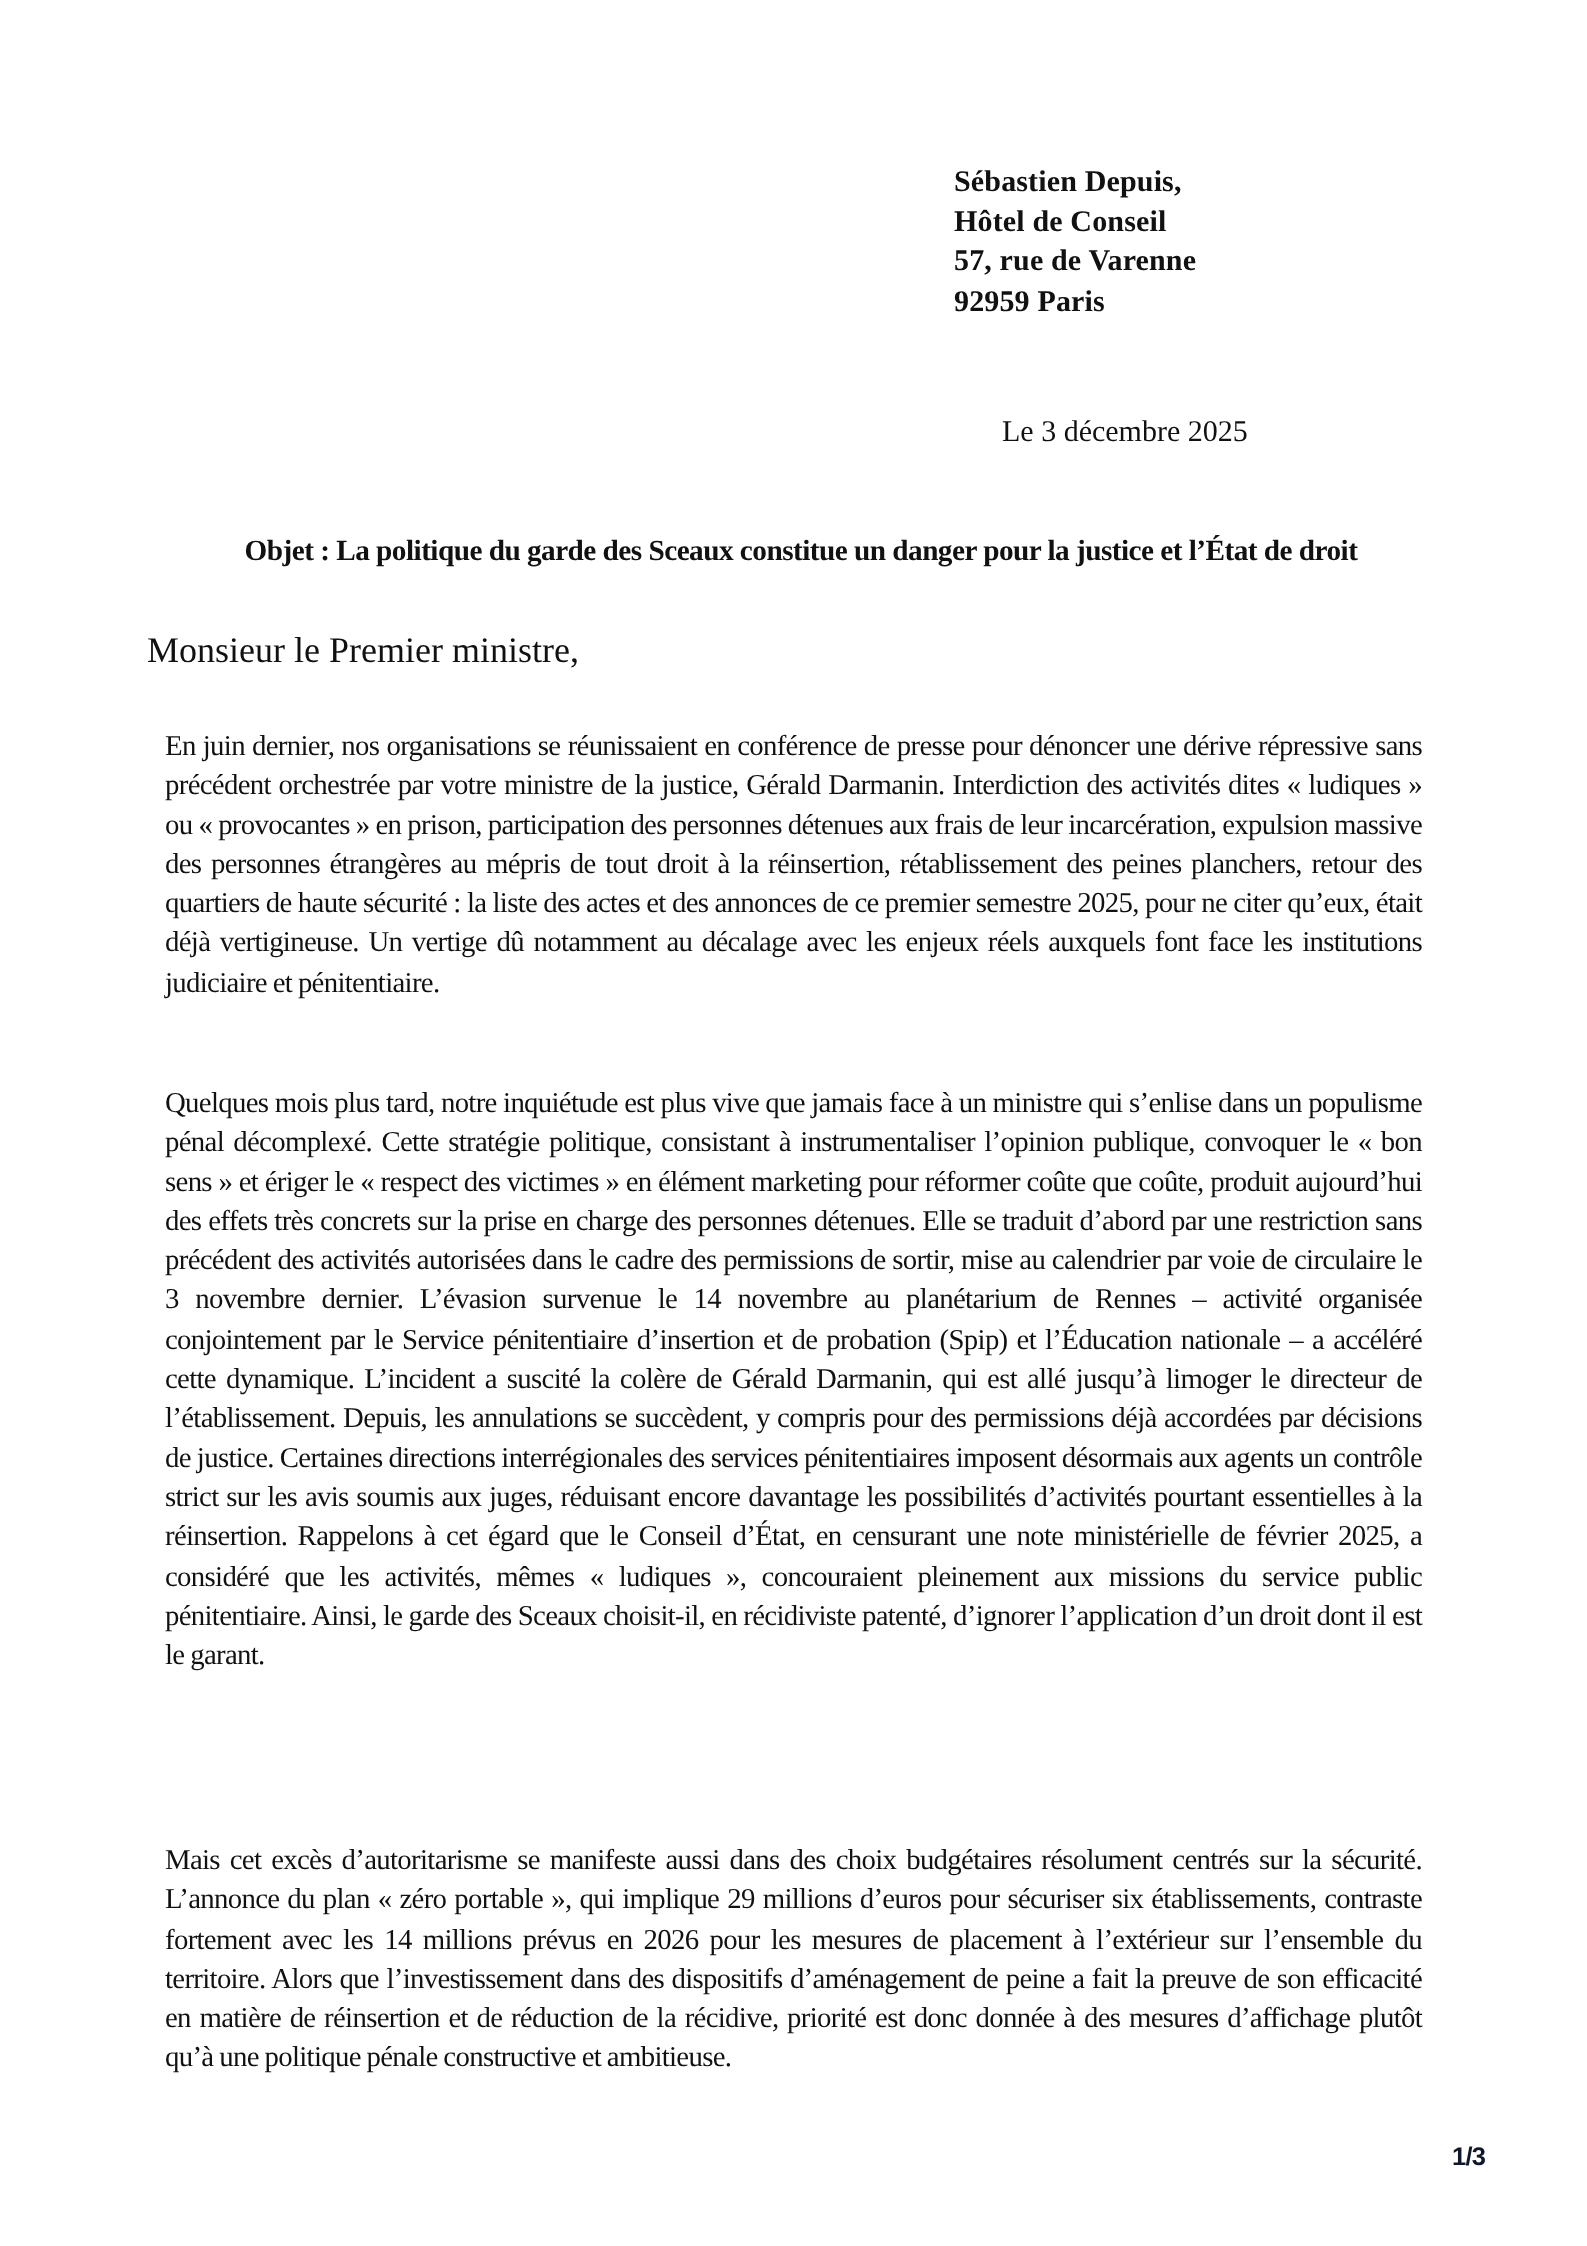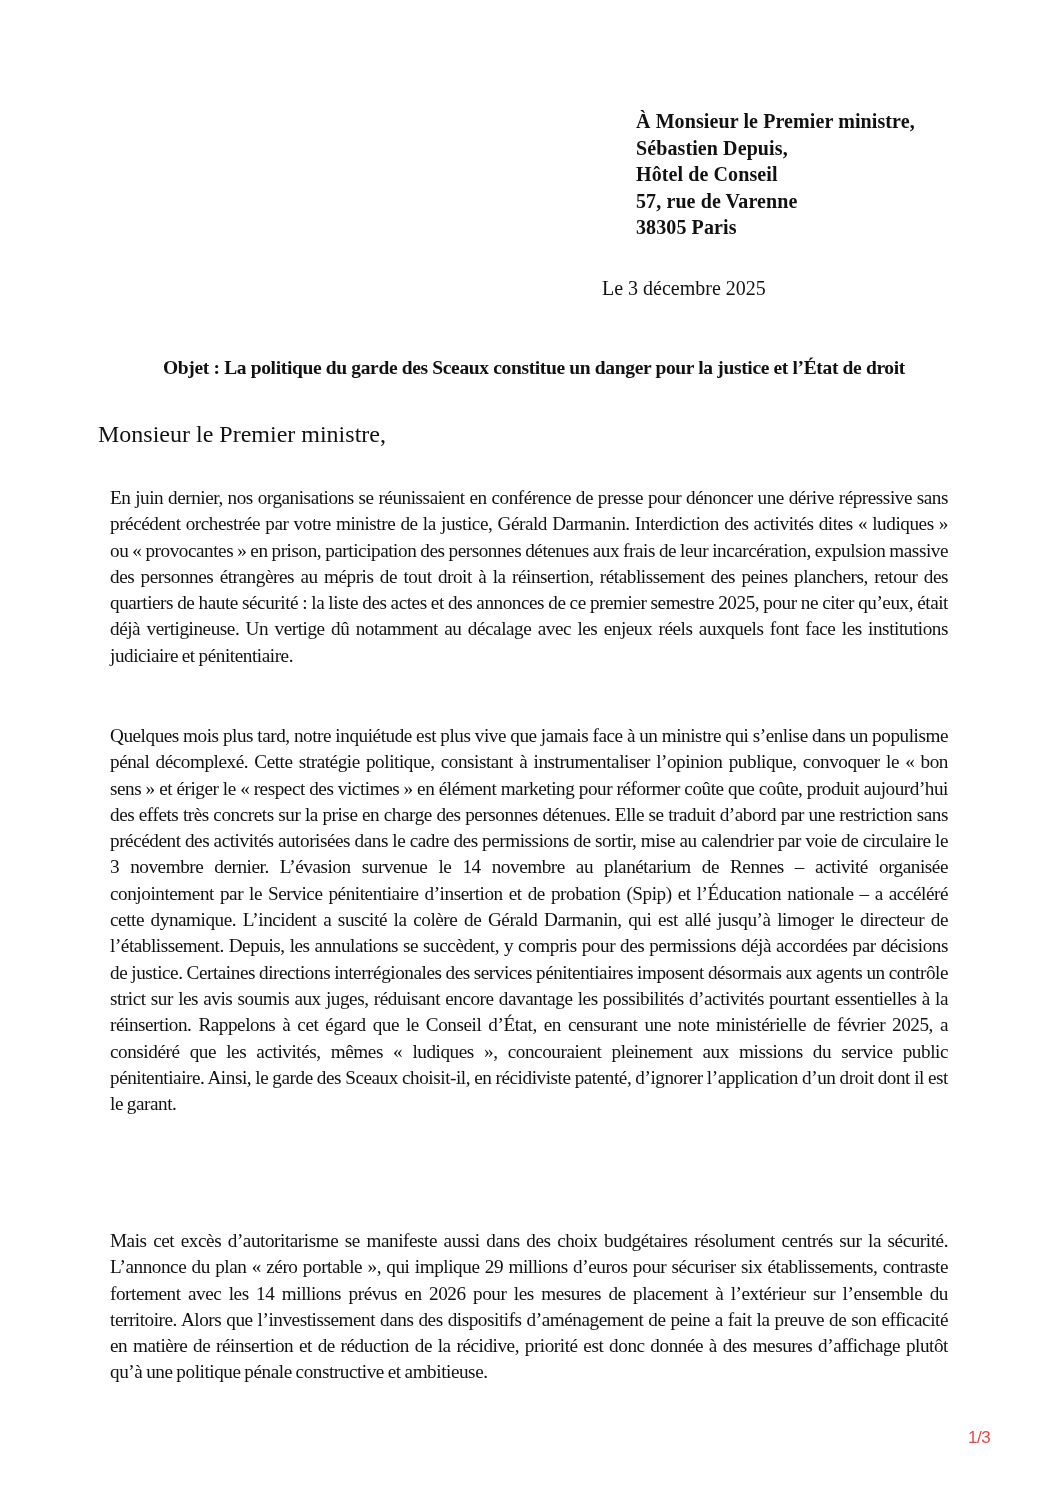--- a/index.html
+++ b/index.html
@@ -27,21 +27,21 @@
       left: 636px;
       top: 108px;
       font-weight: bold;
       font-size: 20px;
       line-height: 26.5px;
       letter-spacing: 0.1px;
     }
     .recipient div { white-space: nowrap; }
     .date {
       position: absolute;
-      left: 602px;
+      left: 668px;
       top: 275px;
       font-size: 20px;
       line-height: 26px;
       white-space: nowrap;
     }
     .subject {
       position: absolute;
       left: 84px;
       top: 355px;
       width: 900px;
@@ -71,39 +71,38 @@
       word-spacing: -0.5px;
     }
     .body-text p { margin: 12px; }
     #para-1 { top: 473px; }
     #para-2 { top: 711px; }
     #para-3 { top: 1216px; }
     .page-number {
       position: absolute;
       left: 968px;
       top: 1428px;
-      color: #ef4444;
+      color: #0f172a;
       font-family: "Liberation Sans", "DejaVu Sans", sans-serif;
-      font-weight: normal;
+      font-weight: bold;
       font-size: 17px;
       letter-spacing: -0.5px;
       text-align: right;
     }
   </style>
 </head>
 <body>
 
 <div class="page">
 
   <div class="recipient">
-    <div>À Monsieur le Premier ministre,</div>
     <div>Sébastien Depuis,</div>
     <div>Hôtel de Conseil</div>
     <div>57, rue de Varenne</div>
-    <div>38305 Paris</div>
+    <div>92959 Paris</div>
   </div>
 
   <div class="date">Le 3 décembre 2025</div>
 
   <div class="subject">Objet : La politique du garde des Sceaux constitue un danger pour la justice et l’État de droit</div>
 
   <div class="salutation">Monsieur le Premier ministre,</div>
 
   <div class="body-text" id="para-1">
     <p>En juin dernier, nos organisations se réunissaient en conférence de presse pour dénoncer une dérive répressive sans précédent orchestrée par votre ministre de la justice, Gérald Darmanin. Interdiction des activités dites « ludiques » ou « provocantes » en prison, participation des personnes détenues aux frais de leur incarcération, expulsion massive des personnes étrangères au mépris de tout droit à la réinsertion, rétablissement des peines planchers, retour des quartiers de haute sécurité : la liste des actes et des annonces de ce premier semestre 2025, pour ne citer qu’eux, était déjà vertigineuse. Un vertige dû notamment au décalage avec les enjeux réels auxquels font face les institutions judiciaire et pénitentiaire.</p>

